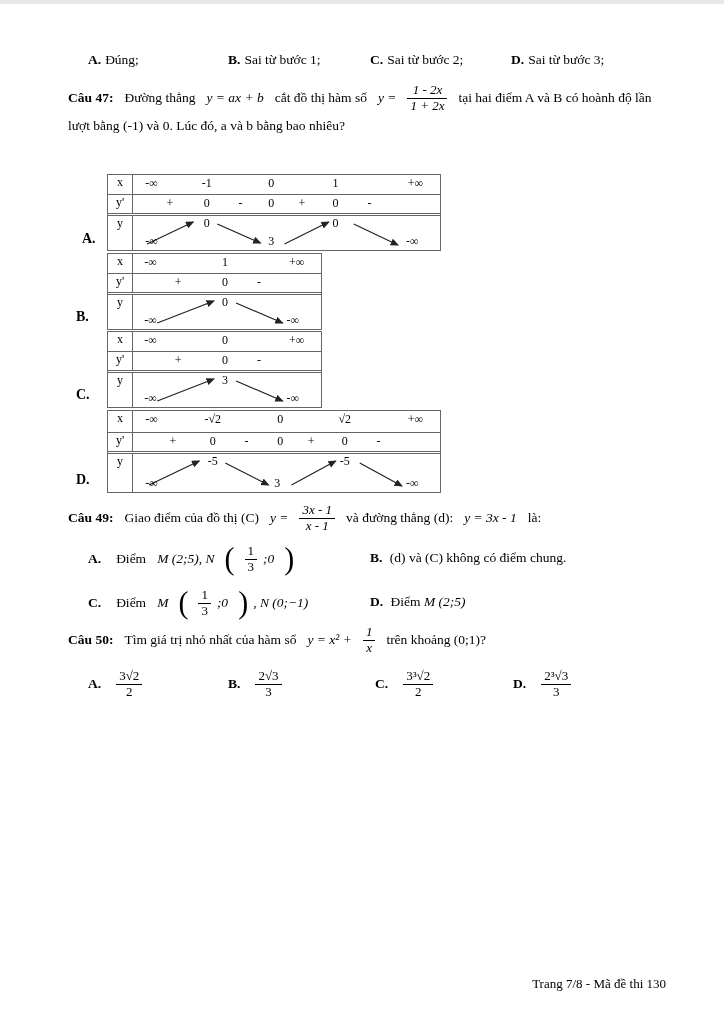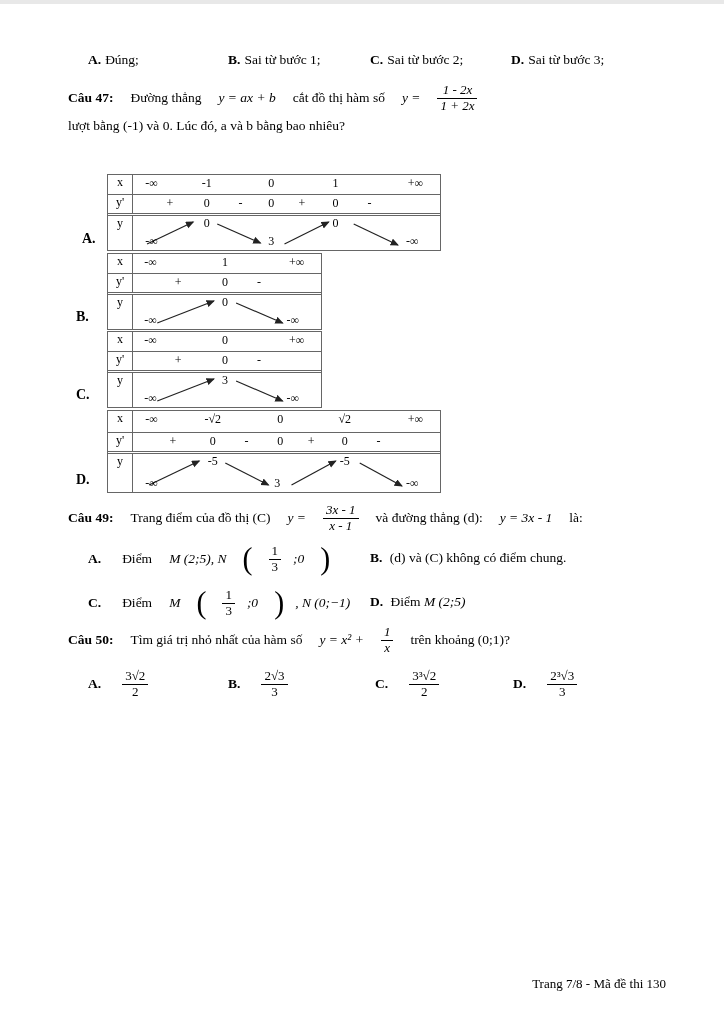--- a/index.html
+++ b/index.html
@@ -4,21 +4,21 @@
 <style>
   html,body{margin:0;padding:0;background:#e8e8e8;}
   #page{
     position:relative; width:724px; height:1024px; margin:4px auto;
     background:#ffffff; color:#000;
     font-family:"Liberation Serif","DejaVu Serif",serif;
     font-size:13.5px; overflow:hidden;
   }
   .abs{position:absolute;}
   b.qlbl{font-weight:bold;}
-  .mline{display:flex; align-items:center; gap:17px; white-space:nowrap;}
+  .mline{display:flex; align-items:center; gap:11px; white-space:nowrap;}
   .tight{margin-left:-5px;}
   i{font-style:italic;}
   
   .frac{display:inline-flex; flex-direction:column; text-align:center; line-height:1.15; font-size:13px; vertical-align:middle;}
   .frac .num{border-bottom:1px solid #000; padding:0 3px;}
   .frac .den{padding:0 3px;}
   .fi .num,.fi .den{font-style:italic;}
   
   .bp{font-size:30px; font-weight:400; line-height:1; transform:scaleY(1.05); display:inline-block; margin:0 -1px;}
   
@@ -60,20 +60,21 @@
     <div class="mline" style="height:40px;">
       <b class="qlbl">Câu 47:</b>
       <span>Đường thẳng</span>
       <i>y = ax + b</i>
       <span>cắt đồ thị hàm số</span>
       <i>y =</i>
       <span class="frac fi">
         <span class="num">1 - 2x</span>
         <span class="den">1 + 2x</span>
       </span>
+      <span>tại hai điểm A và B có hoành độ lần</span>
     </div>
     <div style="margin-top:0;">lượt bằng (-1) và 0. Lúc đó, a và b bằng bao nhiêu?</div>
   </div>
 
 
   <div class="vtable" style="left:107px; top:170px; width:332px;">
     <div class="vt-row rowx">
       <span class="vt-lbl">x</span>
       <span class="vt-c">
         <span class="vt-v" style="left:4%;transform:none;">-∞</span>
@@ -236,21 +237,21 @@
         <span class="vt-v vt-bot" style="left:47%;">3</span>
         <span class="vt-v vt-bot" style="left:91%;">-∞</span>
       </span>
     </div>
   </div>
   <b class="abs tbl-opt" style="left:76px; top:468px;">D.</b>
 
   <div class="abs" style="left:68px; top:494px; width:620px;">
     <div class="mline" style="height:40px;">
       <b class="qlbl">Câu 49:</b>
-      <span>Trang điểm của đồ thị (C)</span>
+      <span>Giao điểm của đồ thị (C)</span>
       <i>y =</i>
       <span class="frac fi">
         <span class="num">3x - 1</span>
         <span class="den">x - 1</span>
       </span>
       <span>và đường thẳng (d):</span>
       <i>y = 3x - 1</i>
       <span>là:</span>
     </div>
     <div class="optrow" style="height:42px;">

